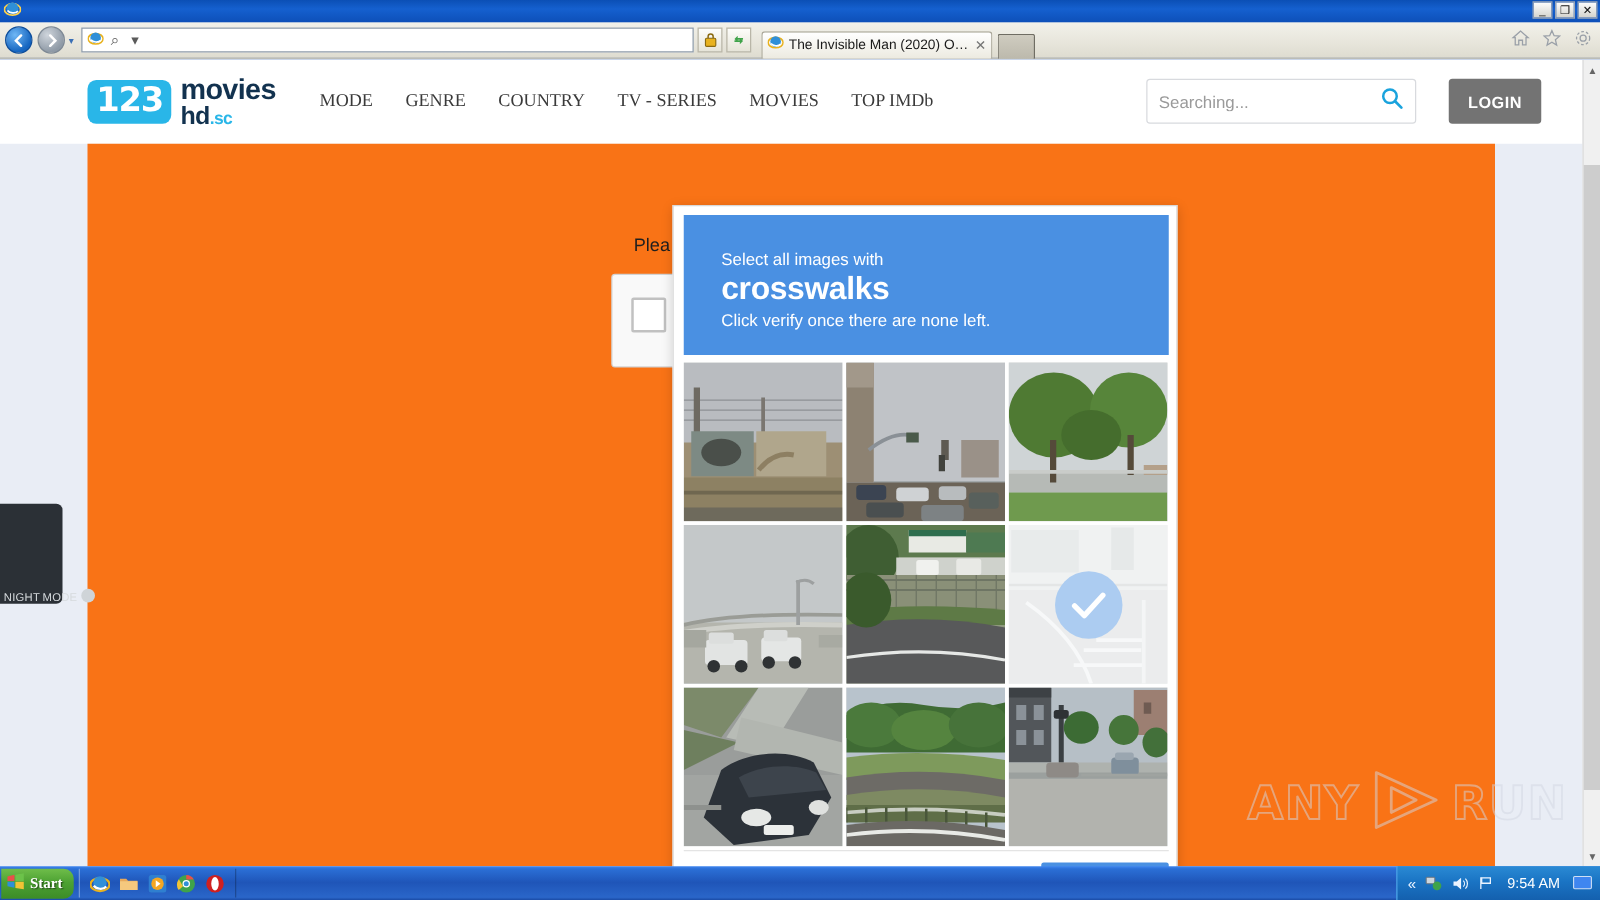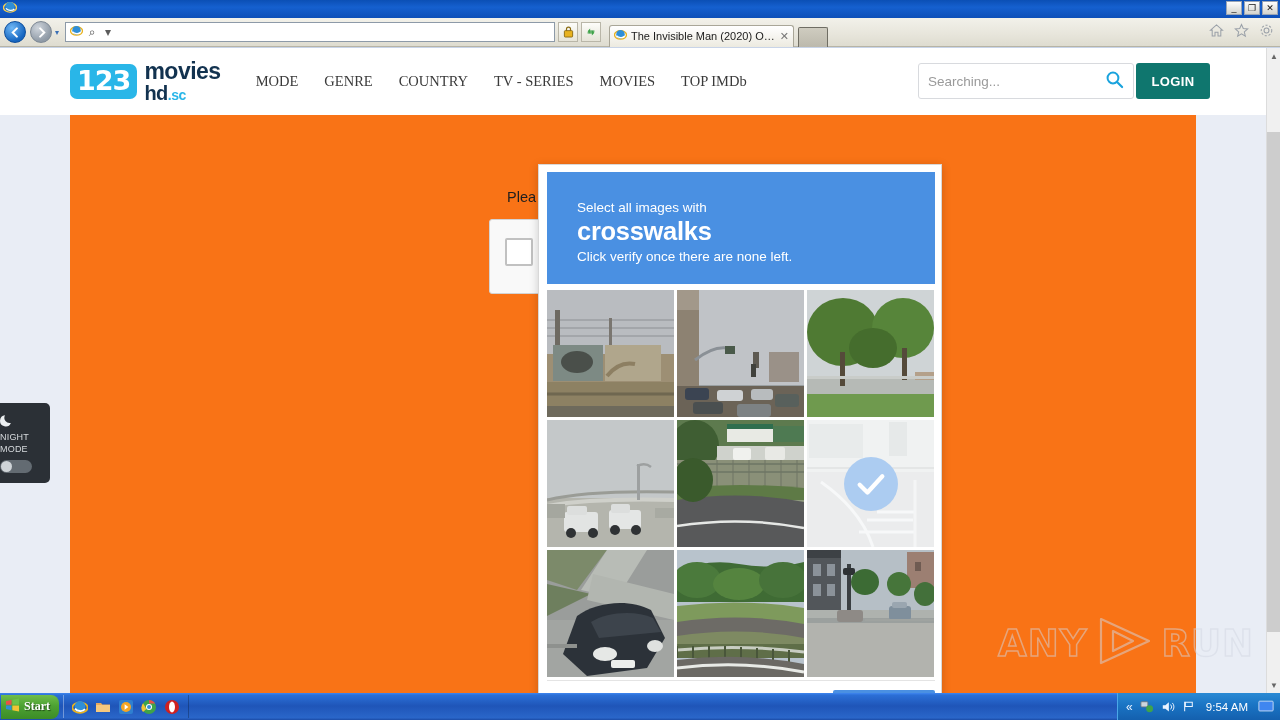--- a/index.html
+++ b/index.html
@@ -104,32 +104,32 @@
   }
   #logo .wordmark { line-height: 1.0; }
   #logo .wm-top { font-size: 23px; font-weight: bold; color: #12324f; letter-spacing: -0.5px; }
   #logo .wm-bot { font-size: 20px; font-weight: bold; color: #12324f; letter-spacing: -0.5px; }
   #logo .wm-bot .tld { color: #29b6e8; font-size: 14px; }
   #mainnav { display: flex; gap: 26px; margin-left: 35px; }
   #mainnav a {
     font-family: "Liberation Serif", serif;
     font-size: 14.5px; color: #3a3a3a; text-decoration: none; white-space: nowrap;
   }
-  #searchwrap { position: absolute; right: 56px; top: 15px; display: flex; align-items: center; gap: 2px; }
+  #searchwrap { position: absolute; right: 33px; top: 15px; display: flex; align-items: center; gap: 26px; }
   #searchbox {
     width: 216px; height: 36px; border: 1px solid #d8dade; border-radius: 3px;
     background: #fff; display: flex; align-items: center; padding: 0 9px;
   }
   #searchbox input {
     flex: 1; border: none; outline: none; font-size: 13.5px; color: #333;
     font-family: "Liberation Sans", sans-serif; background: transparent;
   }
   #searchbox input::placeholder { color: #9a9a9a; }
   #login-btn {
-    width: 74px; height: 36px; background: #0f766e; border-radius: 3px;
+    width: 74px; height: 36px; background: #737373; border-radius: 3px;
     color: #fff; font-size: 13px; font-weight: bold; letter-spacing: .4px;
     display: flex; align-items: center; justify-content: center;
   }
   #content-area {
     position: absolute; left: 70px; top: 67px; width: 1126px; height: 578px;
     background: #f97316;
   }
   #please-text {
     position: absolute; left: 437px; top: 74px;
     font-size: 14.5px; color: #1f1f1f; white-space: nowrap;
@@ -181,21 +181,21 @@
     position: absolute; right: 0px; top: 9px; width: 102px; height: 38px;
     background: #4a90e2; color: #fff; font-size: 13.5px; font-weight: bold;
     letter-spacing: .6px; display: flex; align-items: center; justify-content: center;
     border-radius: 2px;
   }
 
   
   #night-mode {
     position: absolute; left: 0; top: 355px; width: 50px; height: 80px;
     background: #2b3036; border-radius: 0 5px 5px 0;
-    display: flex; flex-direction: column; align-items: flex-start;
+    display: flex; flex-direction: row; align-items: flex-end;
     justify-content: center; gap: 2px;
   }
   #night-mode .moon { color: #eceff1; font-size: 15px; line-height: 1; }
   #night-mode .nm-label {
     color: #d6dadd; font-size: 9px; line-height: 10px; text-align: center; letter-spacing: .2px;
   }
   #nm-toggle {
     width: 32px; height: 13px; border-radius: 7px; background: #636b72;
     margin-top: 4px; position: relative;
   }

